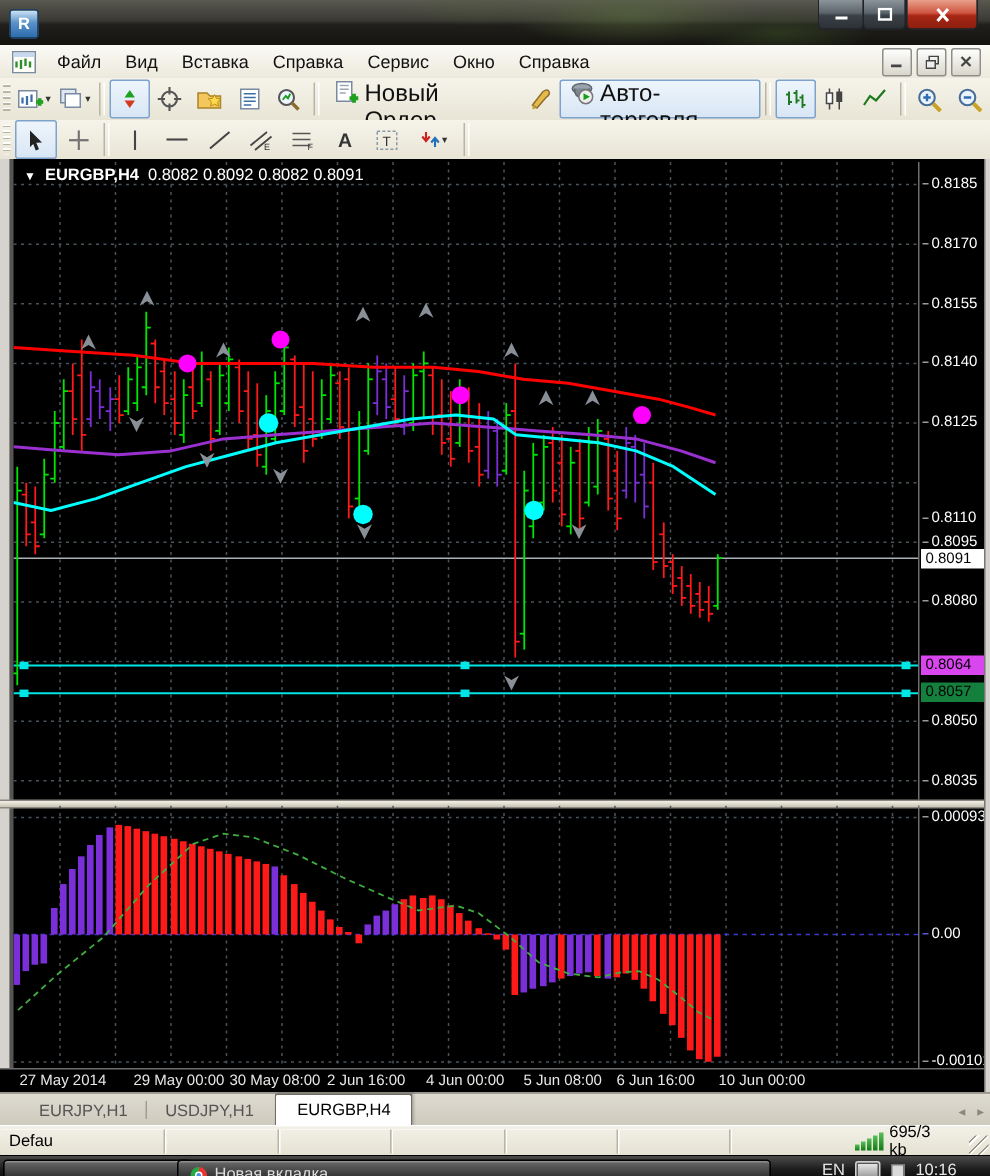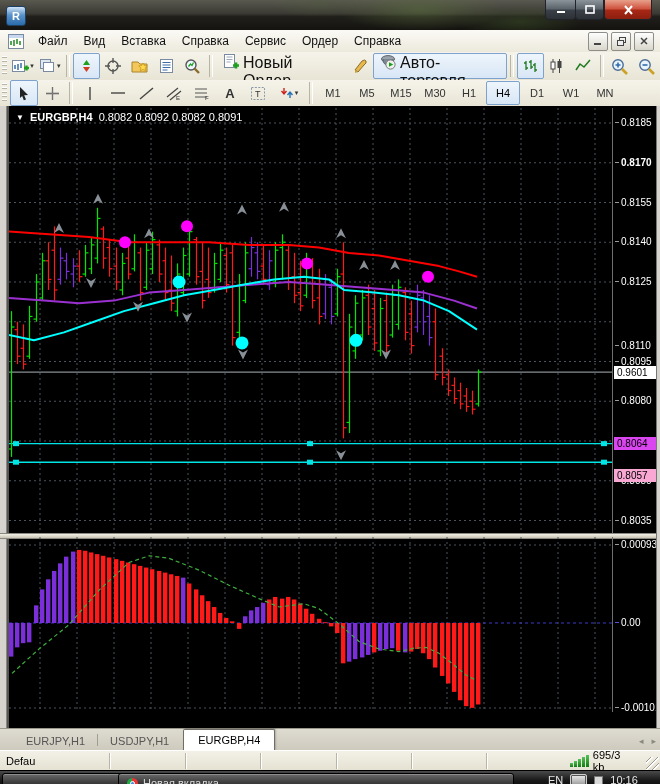--- a/index.html
+++ b/index.html
@@ -128,21 +128,21 @@
     <rect x="0.5" y="0.5" width="15" height="14" fill="#fffef7" stroke="#7a8aa0"></rect>
     <rect x="1" y="1" width="14" height="3" fill="#c8d8ee"></rect>
     <path d="M3 11 L3 7 M6 12 L6 6 M9 10 L9 5 M12 11 L12 7" stroke="#2f8f2f" stroke-width="1.6"></path>
   </svg>
   <div id="menu-items" style="display:flex">
       <div class="menu-item">Файл</div>
       <div class="menu-item">Вид</div>
       <div class="menu-item">Вставка</div>
       <div class="menu-item">Справка</div>
       <div class="menu-item">Сервис</div>
-      <div class="menu-item">Ордер</div>
+      <div class="menu-item">Окно</div>
       <div class="menu-item">Справка</div>
     </div>
   <div class="spacer"></div>
   <div class="mdibtn">
       <svg width="8" height="8">
         <rect x="0" y="6" width="7" height="2" fill="#444"></rect>
       </svg>
     </div>
   <div class="mdibtn">
       <svg width="9" height="9">
@@ -316,31 +316,20 @@
       </svg>
   </div>
   <div class="tb-btn" style="width:32px">
     <svg width="14" height="14">
         <path d="M4 2 L4 8 M1.5 5 L4 8 L6.5 5" stroke="#c22" stroke-width="1.4" fill="none"></path>
         <path d="M10 12 L10 6 M7.5 9 L10 6 L12.5 9" stroke="#2470b8" stroke-width="1.4" fill="none"></path>
       </svg>
     <span class="dd">▾</span>
   </div>
   <div class="vsep"></div>
-  <div id="tf-group" style="display:flex">
-      <div class="tf-btn">M1</div>
-      <div class="tf-btn">M5</div>
-      <div class="tf-btn">M15</div>
-      <div class="tf-btn">M30</div>
-      <div class="tf-btn">H1</div>
-      <div class="tf-btn pressed">H4</div>
-      <div class="tf-btn">D1</div>
-      <div class="tf-btn">W1</div>
-      <div class="tf-btn">MN</div>
-    </div>
 </div>
 
 <div id="chartwrap" class="abs">
   <div id="leftedge" class="abs"></div>
   <svg id="main-svg" class="abs" width="603" height="425">
       <line x1="31" y1="0" x2="31" y2="425" stroke="#4a545c" stroke-dasharray="2 3"></line>
       <line x1="68" y1="0" x2="68" y2="425" stroke="#4a545c" stroke-dasharray="2 3"></line>
       <line x1="105" y1="0" x2="105" y2="425" stroke="#4a545c" stroke-dasharray="2 3"></line>
       <line x1="142" y1="0" x2="142" y2="425" stroke="#4a545c" stroke-dasharray="2 3"></line>
       <line x1="179" y1="0" x2="179" y2="425" stroke="#4a545c" stroke-dasharray="2 3"></line>
@@ -628,32 +617,32 @@
       <circle cx="116" cy="134.2500000000016" r="6" fill="#ff00ff"></circle>
       <circle cx="178" cy="118.35000000000039" r="6" fill="#ff00ff"></circle>
       <circle cx="298" cy="155.44999999999925" r="6" fill="#ff00ff"></circle>
       <circle cx="419" cy="168.70000000000073" r="6" fill="#ff00ff"></circle>
       <circle cx="170" cy="174.00000000000014" r="6.5" fill="#00ffff"></circle>
       <circle cx="233" cy="234.9499999999993" r="6.5" fill="#00ffff"></circle>
       <circle cx="347" cy="232.2999999999996" r="6.5" fill="#00ffff"></circle>
     </svg>
   <div id="price-axis" class="abs">
       <div class="ptick" style="top: 9px;"><span class="dash"></span>0.8185</div>
-      <div class="ptick" style="top: 48.75px; font-weight: bold;"><span class="dash"></span>0.8170</div>
+      <div class="ptick" style="top: 48.75px;"><span class="dash"></span>0.8170</div>
       <div class="ptick" style="top: 88.5px; text-align: right;"><span class="dash"></span>0.8155</div>
       <div class="ptick" style="top: 128.25px;"><span class="dash"></span>0.8140</div>
       <div class="ptick" style="top: 168px;"><span class="dash"></span>0.8125</div>
       <div class="ptick" style="top: 207.75px; margin-top: 24px;"><span class="dash"></span>0.8110</div>
       <div class="ptick" style="top: 247.5px;"><span class="dash"></span>0.8095</div>
       <div class="ptick" style="top: 287.25px;"><span class="dash"></span>0.8080</div>
       <div class="ptick" style="top: 366.75px;"><span class="dash"></span>0.8050</div>
       <div class="ptick" style="top: 406.5px;"><span class="dash"></span>0.8035</div>
-      <div class="pbox" style="top: 257.6px; background: rgb(255, 255, 255);">0.9601</div>
+      <div class="pbox" style="top: 257.6px; background: rgb(255, 255, 255);">0.8091</div>
       <div class="pbox" style="top: 329.15px; background: #d946ef;">0.8064</div>
-      <div class="pbox" style="top: 361px; background: #f9a8d4;">0.8057</div>
+      <div class="pbox" style="top: 347px; background: #15803d;">0.8057</div>
     </div>
   <div id="chart-title" class="abs">
     <span class="tri">▼</span>
     <b>EURGBP,H4</b>
     <span>0.8082 0.8092 0.8082 0.8091</span>
   </div>
   <div id="splitter" class="abs"></div>
   <svg id="macd-svg" class="abs" width="603" height="175">
       <line x1="31" y1="0" x2="31" y2="175" stroke="#4a545c" stroke-dasharray="2 3"></line>
       <line x1="68" y1="0" x2="68" y2="175" stroke="#4a545c" stroke-dasharray="2 3"></line>
@@ -753,20 +742,30 @@
         <rect x="461" y="86" width="4.4" height="84.84" fill="#ff1a1a"></rect>
         <rect x="467" y="86" width="4.4" height="81.48" fill="#ff1a1a"></rect>
       </g>
       <polyline points="3,136.4 30,112.0 60,87.7 90,53.2 120,25.5 140,18.8 160,21.3 190,33.1 220,48.2 250,61.6 270,70.0 295,66.7 310,71.7 330,86.8 350,104.5 370,112.0 390,114.6 405,111.2 417,110.4 430,116.2 445,128.0 457,138.1 467,143.1" fill="none" stroke="#3fae3f" stroke-width="1.2" stroke-dasharray="4 3"></polyline>
     </svg>
   <div id="macd-axis" class="abs">
       <div class="ptick" style="top: 2px;"><span class="dash"></span>0.00093</div>
       <div class="ptick" style="top: 80px;"><span class="dash" style="background:#5555dd"></span>0.00</div>
       <div class="ptick" style="top: 165px;"><span class="dash"></span>-0.00101</div>
     </div>
+  <div id="time-axis" class="abs">
+      <div class="tlabel" style="left: 13px;">27 May 2014</div>
+      <div class="tlabel" style="left: 89px;">29 May 00:00</div>
+      <div class="tlabel" style="left: 153px;">30 May 08:00</div>
+      <div class="tlabel" style="left: 218px;">2 Jun 16:00</div>
+      <div class="tlabel" style="left: 284px;">4 Jun 00:00</div>
+      <div class="tlabel" style="left: 349px;">5 Jun 08:00</div>
+      <div class="tlabel" style="left: 411px;">6 Jun 16:00</div>
+      <div class="tlabel" style="left: 479px;">10 Jun 00:00</div>
+    </div>
   <div id="rightedge" class="abs"></div>
 </div>
 
 <div id="tabbar" class="abs">
   <div style="width:14px"></div>
   <div id="tabs-holder" style="display:flex;align-items:flex-end">
       <div class="tab">EURJPY,H1</div>
       <div class="tabsep"></div>
       <div class="tab">USDJPY,H1</div>
       <div class="tab active">EURGBP,H4</div>

